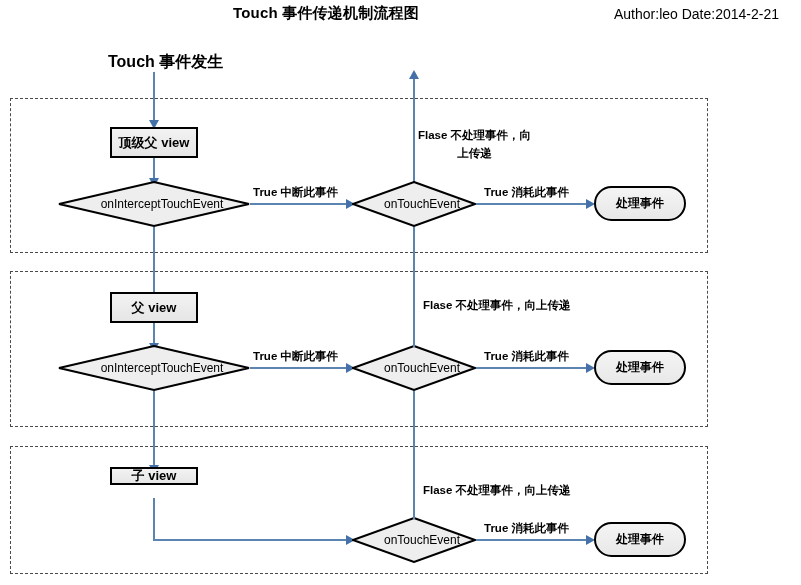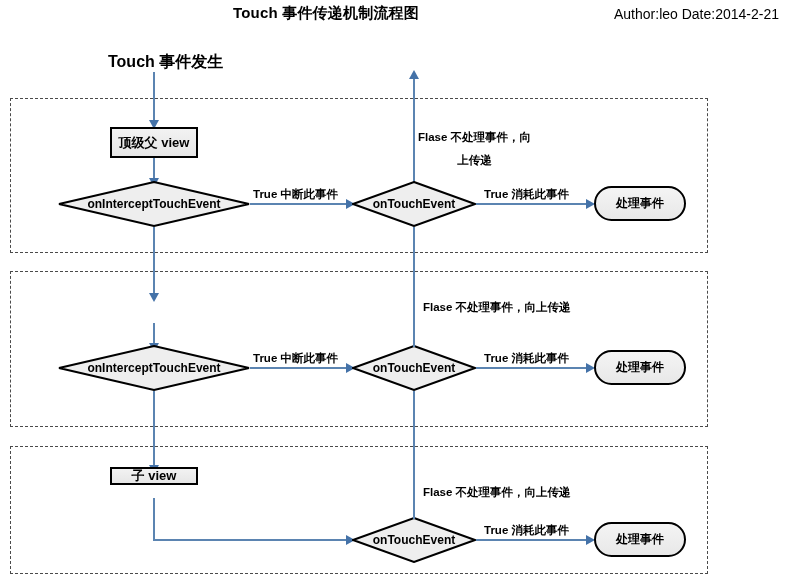--- a/index.html
+++ b/index.html
@@ -76,27 +76,27 @@
     white-space: nowrap;
   }
 
   
   .diamond {
     position: absolute;
   }
   .diamond svg { display: block; }
   .diamond .dlabel {
     position: absolute;
-    left: 0; top: 0;
+    left: 8px; top: 0;
     width: 100%; height: 100%;
     display: flex;
     align-items: center;
     justify-content: center;
     font-size: 12px;
-    font-weight: bold;
+    font-weight: normal;
     color: #000000;
     white-space: nowrap;
     pointer-events: none;
   }
 
   
   .conn {
     position: absolute;
     background: #5b84b1;
   }
@@ -122,21 +122,21 @@
     border-bottom: 5px solid transparent;
     border-left: 9px solid #4472a8;
   }
 
   
   .edgelabel {
     position: absolute;
     font-size: 11.5px;
     font-weight: bold;
     color: #000000;
-    line-height: 23px;
+    line-height: 18px;
     white-space: pre-line;
   }
   .edgelabel.center { text-align: center; }
   .startlabel {
     position: absolute;
     font-size: 16px;
     font-weight: bold;
     color: #000000;
     white-space: nowrap;
   }
@@ -189,20 +189,21 @@
   <div class="conn h" style="left:476px; top:203px; width:116px;"></div>
   <div class="arrowhead right" style="left:586px; top:199px;"></div>
   <div class="edgelabel" style="left:484px; top:183px;">True  消耗此事件</div>
 
   <div class="terminator" style="left:594px; top:186px; width:92px; height:35px;">处理事件</div>
 
   <div class="lane" style="left:10px; top:271px; width:698px; height:156px;"></div>
 
   <div class="arrowhead down" style="left:149px; top:293px;"></div>
 
+  <div class="viewbox" style="left:110px; top:292px; width:88px; height:31px;">父  view</div>
 
   <div class="conn v" style="left:153px; top:323px; height:26px;"></div>
   <div class="arrowhead down" style="left:149px; top:343px;"></div>
 
   <div class="diamond" style="left:58px; top:345px; width:192px; height:46px;">
     <svg width="192" height="46" viewBox="0 0 192 46">
       <polygon points="96,1 191,23 96,45 1,23" fill="#eeeeee" stroke="#000000" stroke-width="2"></polygon>
     </svg>
     <div class="dlabel">onInterceptTouchEvent</div>
   </div>

